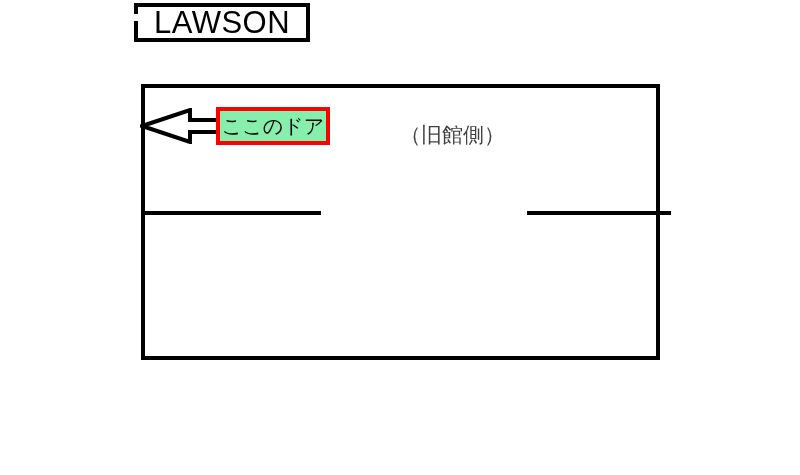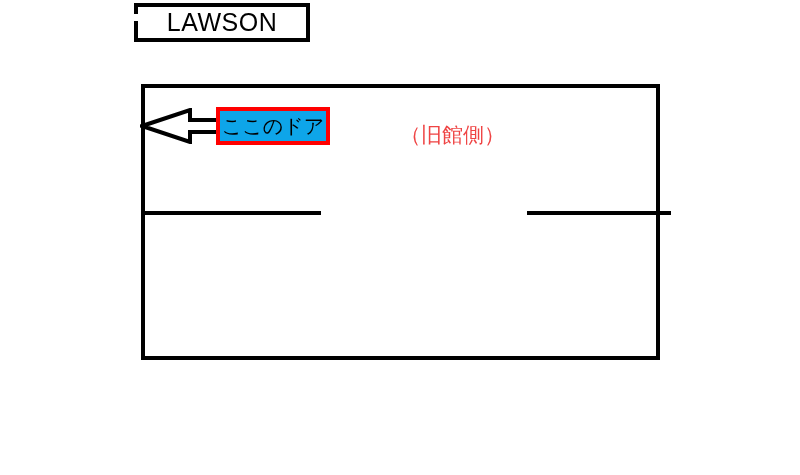--- a/index.html
+++ b/index.html
@@ -51,21 +51,21 @@
   }
   .lawson-label {
     position: absolute;
     left: 134px;
     top: 3px;
     width: 176px;
     height: 39px;
     display: flex;
     align-items: center;
     justify-content: center;
-    font-size: 25px;
+    font-size: 31px;
     line-height: 1;
     color: #000000;
     letter-spacing: 0.5px;
     white-space: nowrap;
   }
 
   
   .building-rect {
     position: absolute;
     left: 141px;
@@ -108,21 +108,21 @@
     white-space: nowrap;
   }
 
   
   .side-note {
     position: absolute;
     left: 400px;
     top: 124px;
     font-size: 21px;
     line-height: 1;
-    color: #ef4444;
+    color: #404040;
     white-space: nowrap;
   }
 
   
   .callout-arrow {
     position: absolute;
     left: 140px;
     top: 108px;
     width: 80px;
     height: 36px;
@@ -131,21 +131,21 @@
     display: block;
   }
   .callout-label-box {
     position: absolute;
     left: 216px;
     top: 107px;
     width: 114px;
     height: 38px;
     box-sizing: border-box;
     border: 4px solid #ff0000;
-    background: #0ea5e9;
+    background: #86efac;
     display: flex;
     align-items: center;
     justify-content: center;
   }
   .callout-label-text {
     font-size: 20px;
     line-height: 1;
     color: #000000;
     white-space: nowrap;
   }

